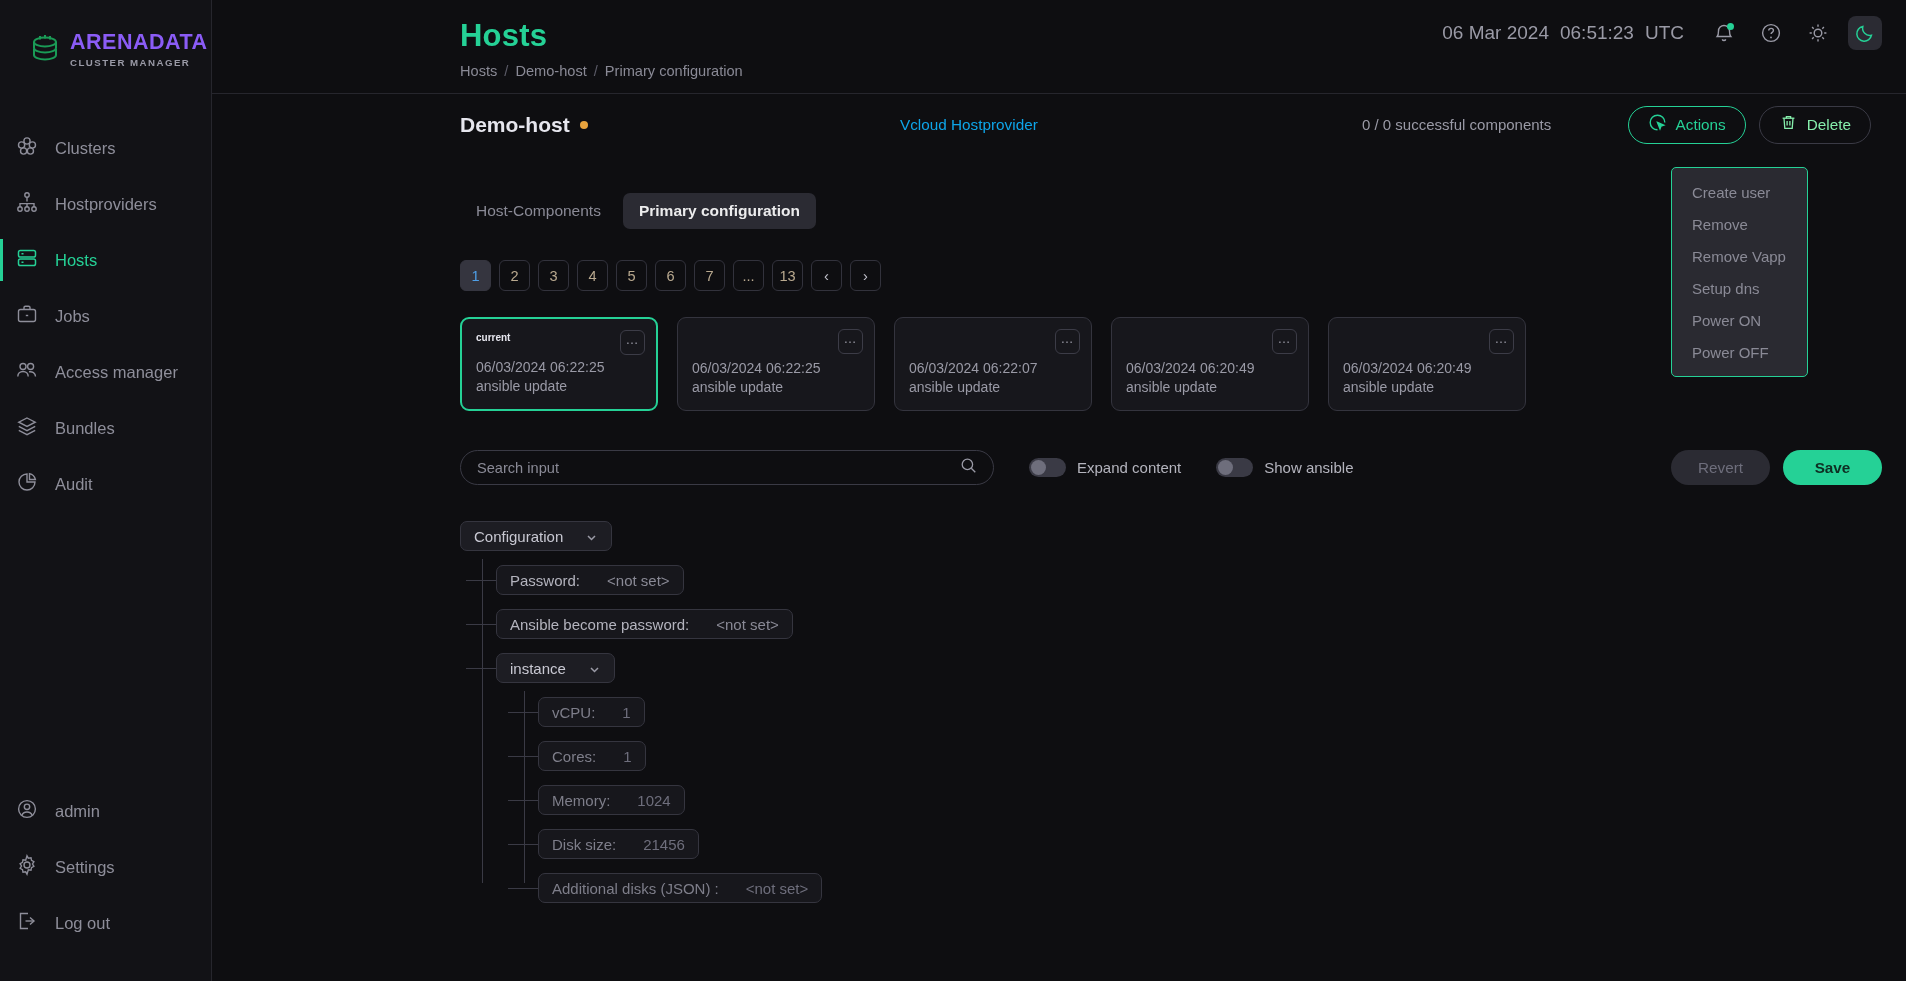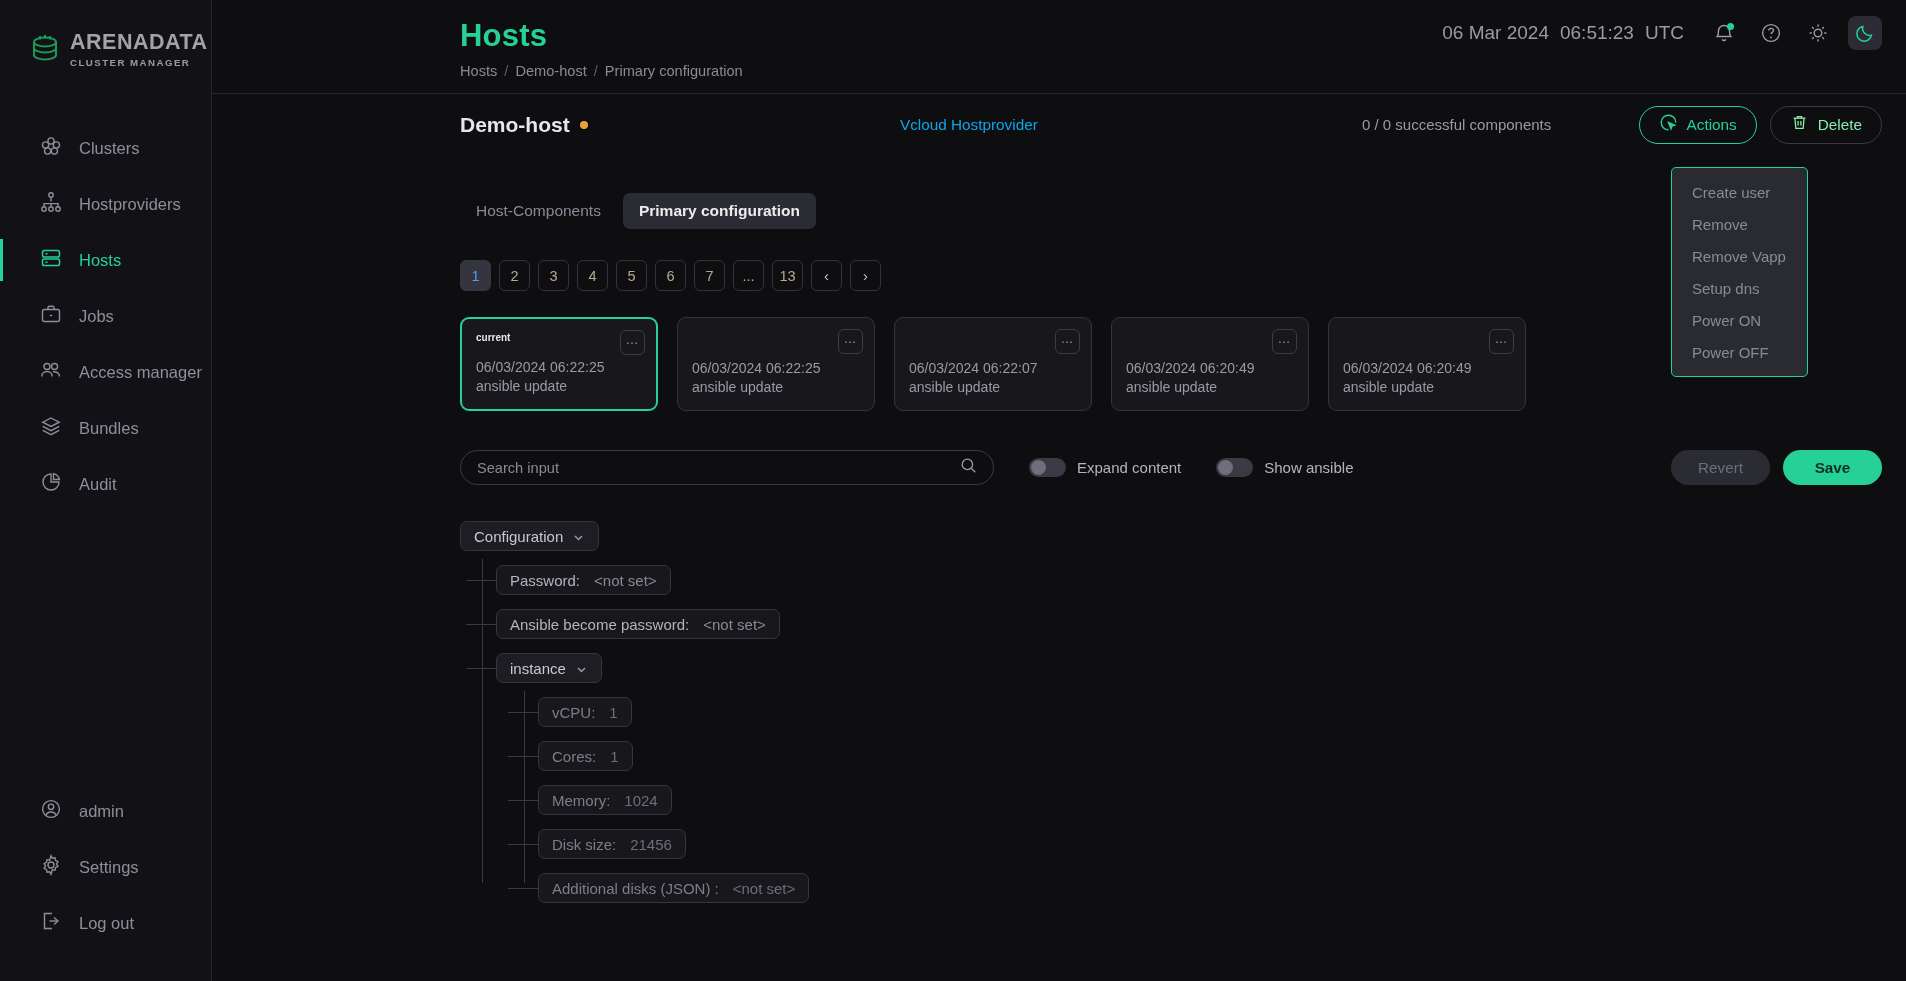--- a/index.html
+++ b/index.html
@@ -20,27 +20,27 @@
     flex: 0 0 212px;
     position: relative;
   }
   .logo-wrap {
     padding: 22px 0 0 27px;
     display: flex; align-items: center; gap: 7px;
     height: 78px;
   }
   .logo-mark { width: 36px; height: 36px; flex: 0 0 36px; }
   .logo-text { display: flex; flex-direction: column; line-height: 1; }
-  .logo-main { font-size: 21.5px; font-weight: bold; color: #a3a3a3; letter-spacing: .5px; }
+  .logo-main { font-size: 21.5px; font-weight: bold; color: #8b5cf6; letter-spacing: .5px; }
   .logo-sub { font-size: 9.7px; font-weight: bold; color: #9a9aa6; letter-spacing: 1.45px; margin-top: 4px; }
 
   .nav { margin-top: 42px; display: flex; flex-direction: column; }
   .nav-item {
     height: 56px; display: flex; align-items: center; gap: 17px;
-    padding-left: 40px; color: #8e8e9a; font-size: 16.5px;
+    padding-left: 16px; color: #8e8e9a; font-size: 16.5px;
     position: relative; cursor: pointer;
   }
   .nav-item svg { width: 22px; height: 22px; flex: 0 0 22px; }
   .nav-item.active { color: #25d196; }
   .nav-item.active::before {
     content: ""; position: absolute; left: 0; top: 7px; bottom: 7px;
     width: 3px; background: #25d196;
   }
   .nav-bottom { margin-top: auto; padding-bottom: 30px; display: flex; flex-direction: column; }
 
@@ -73,21 +73,21 @@
   
   .hostrow {
     height: 62px; border-top: 1px solid #26262d;
     display: flex; align-items: center; padding-left: 248px;
     position: relative;
   }
   .host-name { font-size: 21px; font-weight: bold; color: #e6e6ee; display: flex; align-items: center; gap: 10px; }
   .host-dot { width: 8px; height: 8px; border-radius: 50%; background: #e8a33d; }
   .provider-link { position: absolute; left: 688px; font-size: 15.3px; color: #0ea5e9; cursor: pointer; }
   .components-status { position: absolute; left: 1150px; font-size: 15px; color: #9a9aa6; }
-  .hostrow-actions { position: absolute; right: 24px; display: flex; gap: 13px; align-items: center; }
+  .hostrow-actions { position: absolute; right: 35px; display: flex; gap: 13px; align-items: center; }
 
   .btn {
     height: 38px; border-radius: 19px; display: flex; align-items: center;
     gap: 9px; padding: 0 19px; font-size: 15.3px; cursor: pointer;
     border: 1px solid #3a3a45; background: transparent; color: #86efac;
   }
   .btn svg { width: 19px; height: 19px; }
   .btn.accent { border-color: #25d196; color: #25d196; }
 
   
@@ -180,21 +180,21 @@
   .btn-save {
     width: 99px; height: 35px; border-radius: 18px; background: #25d196;
     color: #0e2e22; font-size: 15.3px; font-weight: bold; display: flex;
     align-items: center; justify-content: center; cursor: pointer;
   }
 
   
   .tree { margin-top: 36px; position: relative; }
   .node { position: relative; }
   .chip {
-    display: inline-flex; align-items: center; gap: 9px;
+    display: inline-flex; align-items: center; gap: 22px;
     height: 30px; padding: 0 13px; border-radius: 7px;
     border: 1px solid #35353f; background: #17171c;
     font-size: 15px; color: #c8c8d2; cursor: pointer;
   }
   .chip.group { background: #1d1d23; }
   .chip .chev { width: 13px; height: 13px; color: #9a9aa6; }
   .chip .fname { color: #b4b4be; }
   .chip .fval { color: #8a8a96; margin-left: 5px; }
   .chip.dim { color: #7e7e8a; }
   .chip.dim .fname { color: #7e7e8a; }

